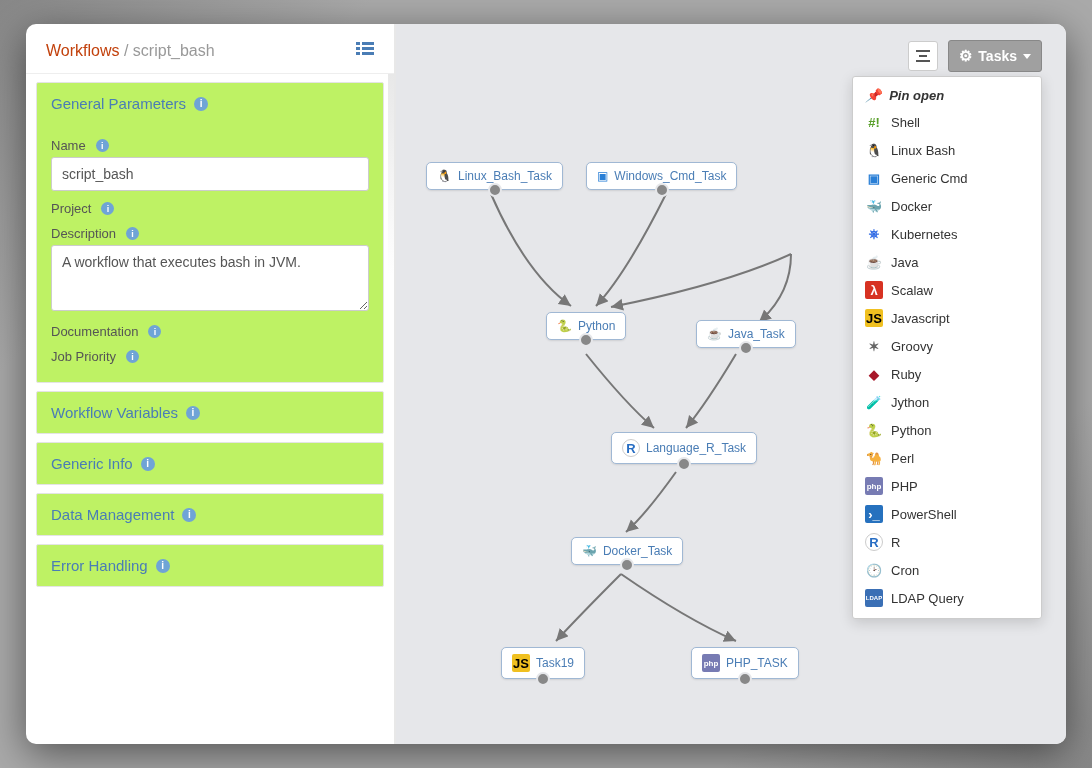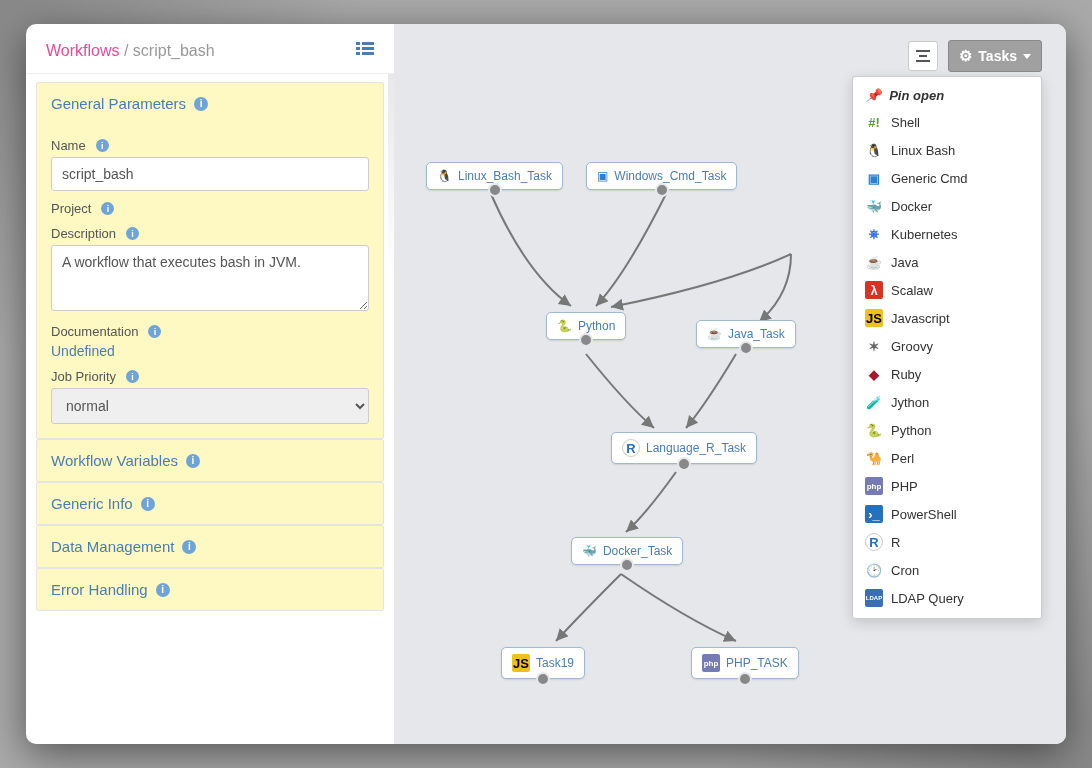--- a/index.html
+++ b/index.html
@@ -21,25 +21,25 @@
 }
 .left-scroll-hint {
   position: absolute; right: 0; top: 50px; bottom: 0; width: 6px;
   background: linear-gradient(#e8e8e8, transparent 30%, transparent);
 }
 .breadcrumb {
   padding: 16px 20px 12px 20px; display: flex; align-items: center; justify-content: space-between;
   border-bottom: 1px solid #eee;
 }
 .breadcrumb .path { font-size: 16px; color: #999; }
-.breadcrumb .path a { color: #ec4899; text-decoration: none; }
+.breadcrumb .path a { color: #c2410c; text-decoration: none; }
 .breadcrumb .grid-icon { color: #4a7db5; font-size: 18px; }
 
 .accordion { overflow-y: auto; flex: 1; padding: 8px 10px; }
-.section { border: 1px solid #e4e4e4; border-radius: 2px; background: #fef9c3; }
+.section { border: 1px solid #e4e4e4; border-radius: 2px; margin-bottom: 8px; background: #bef264; }
 .section-header {
   padding: 12px 14px; font-size: 15px; color: #4a7db5; cursor: pointer;
   display: flex; align-items: center; gap: 8px;
 }
 .section-header .info { width:14px; height:14px; border-radius:50%; background:#6fa4d6; color:#fff; font-size:10px; display:inline-flex; align-items:center; justify-content:center; font-weight:bold; }
 .section-body { padding: 4px 14px 14px 14px; font-size: 14px; color: #444; }
 .form-label { color: #555; font-size: 13px; margin: 10px 0 4px 0; display: flex; align-items:center; gap:10px; }
 .form-label .info { width:13px; height:13px; border-radius:50%; background:#6fa4d6; color:#fff; font-size:9px; display:inline-flex; align-items:center; justify-content:center; font-weight:bold; }
 input[type=text], select, textarea {
   width: 100%; border: 1px solid #ccc; border-radius: 3px; padding: 8px 10px;
@@ -130,26 +130,24 @@
             </div>
           <div class="form-label">
               <span>Description</span>
               <span class="info">i</span>
             </div>
           <textarea style="">A workflow that executes bash in JVM.</textarea>
           <div class="form-label">
               <span>Documentation</span>
               <span class="info">i</span>
             </div>
-          <div class="doc-link">Undefined</div>
           <div class="form-label">
               <span>Job Priority</span>
               <span class="info">i</span>
             </div>
-          <select><option>normal</option></select>
         </div>
       </div>
       <div class="section">
           <div class="section-header">
             <span>Workflow Variables</span>
             <span class="info">i</span>
           </div>
         </div>
       <div class="section">
           <div class="section-header">

